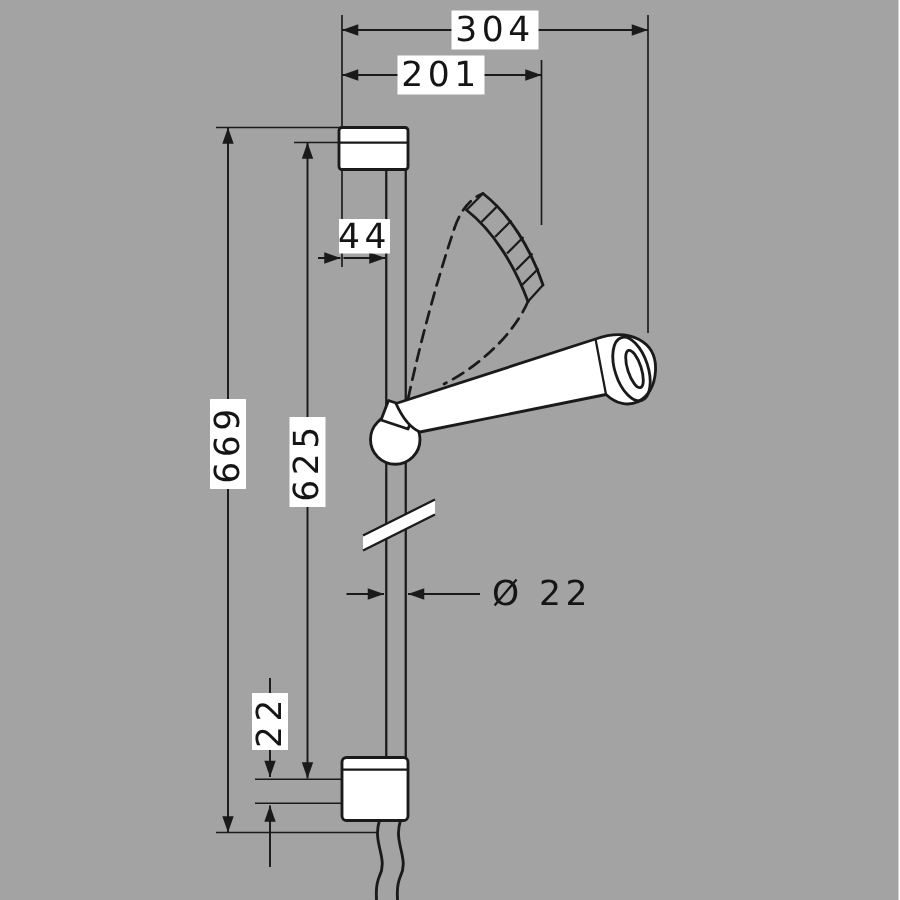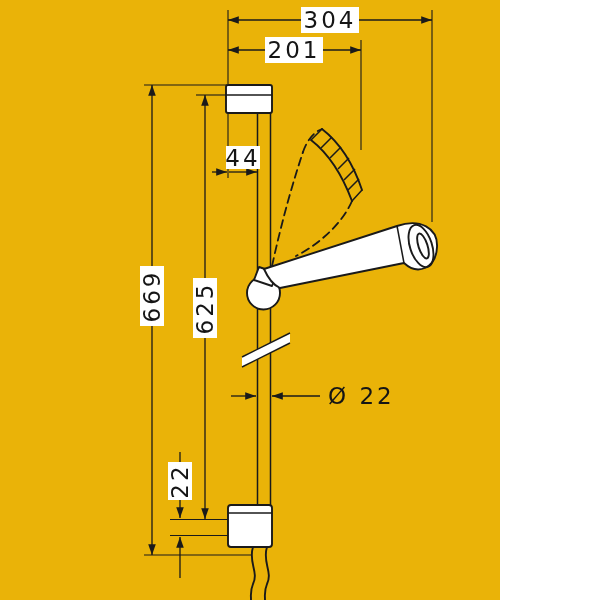--- a/index.html
+++ b/index.html
@@ -1,16 +1,16 @@
 <!DOCTYPE html>
 <html><head>
 <meta charset="utf-8">
 <style>
   html,body{margin:0;padding:0;background:#ffffff;}
-  .canvas{width:500px;height:600px;background:#eab308;position:relative;overflow:hidden;}
+  .canvas{width:599px;height:600px;background:#a3a3a3;position:relative;overflow:hidden;}
   svg{display:block;}
   .ext{stroke:#1a1a1a;stroke-width:1.1;fill:none;}
   .dim{stroke:#1a1a1a;stroke-width:1.3;fill:none;}
   .draw{stroke:#1a1a1a;stroke-width:1.9;fill:#ffffff;stroke-linejoin:round;stroke-linecap:round;}
   .draw-nf{stroke:#1a1a1a;stroke-width:1.9;fill:none;stroke-linejoin:round;stroke-linecap:round;}
   .thin{stroke:#1a1a1a;stroke-width:1.5;fill:none;}
   .dash{stroke:#1a1a1a;stroke-width:1.8;fill:none;stroke-dasharray:8 5;stroke-linecap:round;}
   .bg{fill:#ffffff;stroke:none;}
   .dimtext{font-family:"DejaVu Sans","Liberation Sans",sans-serif;font-size:23px;fill:#151515;
            letter-spacing:3px;text-anchor:middle;dominant-baseline:central;}

